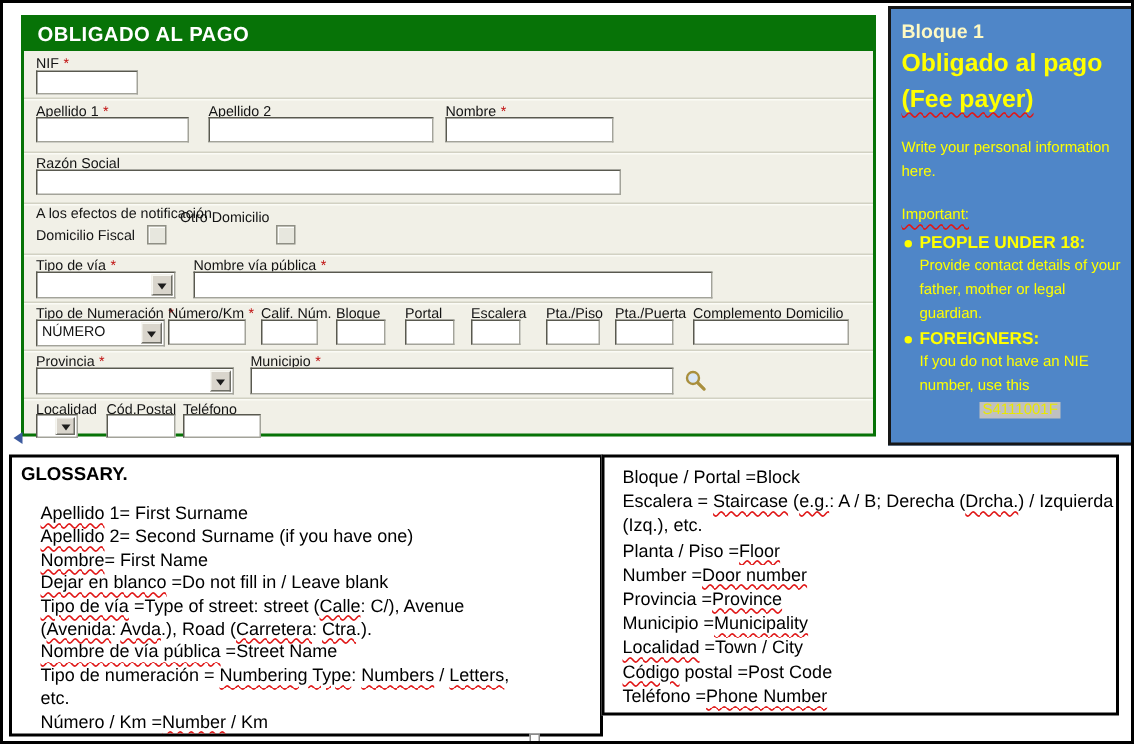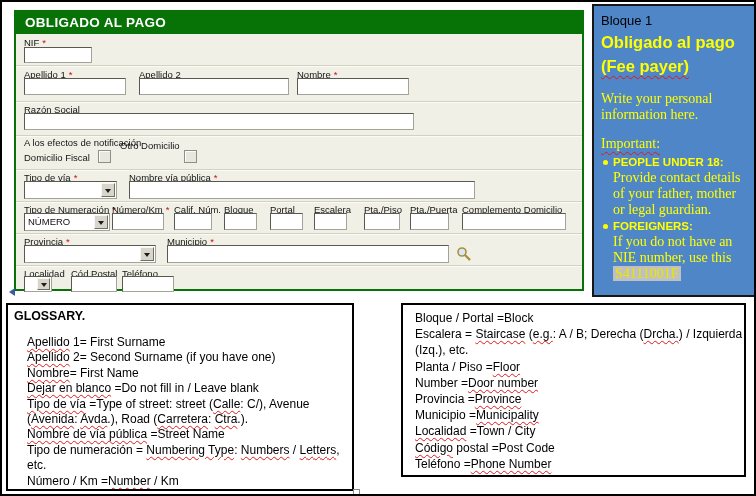--- a/index.html
+++ b/index.html
@@ -24,36 +24,36 @@
   .selbtn .tri{width:0;height:0;border:3px solid transparent;border-top:4px solid #1c1c1c;margin-top:4px;}
   .chk{position:absolute;width:13px;height:13px;background:#e7e7de;border:1px solid #8f8f85;
        box-shadow:inset 1px 1px 0 rgba(255,255,255,.85);box-sizing:border-box;}
   .sep{position:absolute;left:0;width:566px;height:2px;border-top:1px solid #d2d1c3;
        border-bottom:1px solid #fbfbf6;box-sizing:border-box;}
   .mag{position:absolute;}
 
   
   .bluebox{position:absolute;left:590px;top:2px;width:164px;height:293px;background:#4f86c8;
            border:2px solid #161616;box-sizing:border-box;padding:6px 7px;color:#ffff00;}
-  .bb-block{font-size:13px;font-weight:normal;color:#000000;line-height:18px;}
+  .bb-block{font-size:13px;font-weight:bold;color:#fef9c3;line-height:18px;}
   .bb-title{font-size:16.5px;font-weight:bold;line-height:24px;}
   .sqw{text-decoration:underline;text-decoration-style:wavy;text-decoration-color:#e01818;
        text-decoration-thickness:1px;text-underline-offset:3px;}
-  .bb-text{font-size:14px;line-height:16px;font-family:Liberation Serif, serif;}
+  .bb-text{font-size:10px;line-height:16px;}
   .bb-gap{height:13px;}
   .bb-list{list-style:none;margin:2px 0 0 0;padding:0;}
   .bb-li{position:relative;padding-left:12px;font-size:11.5px;line-height:16px;}
   .bb-li::before{content:"";position:absolute;left:2px;top:6px;width:5px;height:5px;
                  border-radius:50%;background:#ffff00;}
   .bb-bold{font-weight:bold;}
-  .nie{background:#c0c0c0;color:#e8e800;padding:0 2px;}
+  .nie{background:#c0c0c0;color:#e8e800;padding:0 2px;margin-left:40px;}
 
   
   .gbox{position:absolute;background:#fff;border:2px solid #000;box-sizing:border-box;color:#000;overflow:hidden;}
-  .gbox-left{left:4px;top:301px;width:348px;height:188px;padding:4px 4px 0 6px;}
+  .gbox-left{left:4px;top:301px;width:396px;height:188px;padding:4px 4px 0 6px;}
   .gbox-right{left:399px;top:301px;width:345px;height:174px;padding:5px 4px 0 12px;}
   .ghead{font-weight:bold;font-size:12.4px;line-height:15px;}
   .ggap{height:11px;}
   .gline{font-size:12px;line-height:15.4px;white-space:nowrap;}
   .gbox-left .gline{padding-left:13px;}
   .gbox-right .gline{line-height:16.2px;}
   .sq{text-decoration:underline;text-decoration-style:wavy;text-decoration-color:#e01818;
       text-decoration-thickness:1px;text-underline-offset:2px;}
 
   

